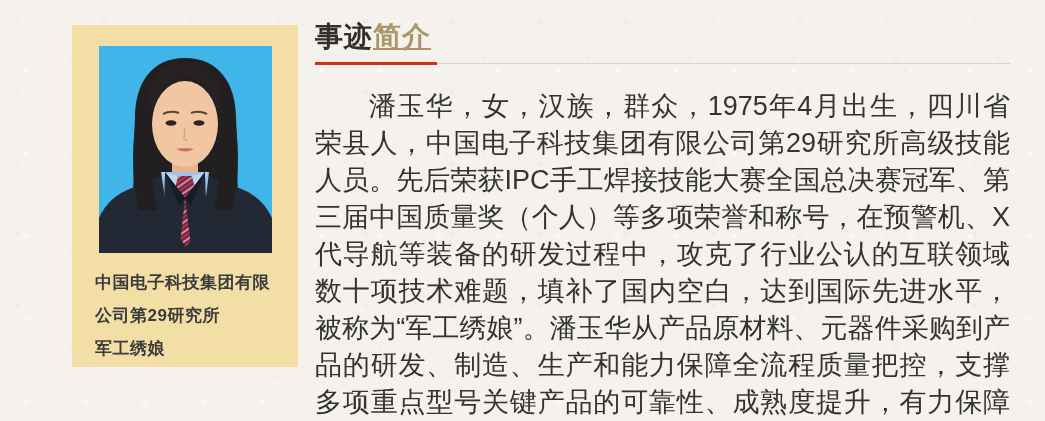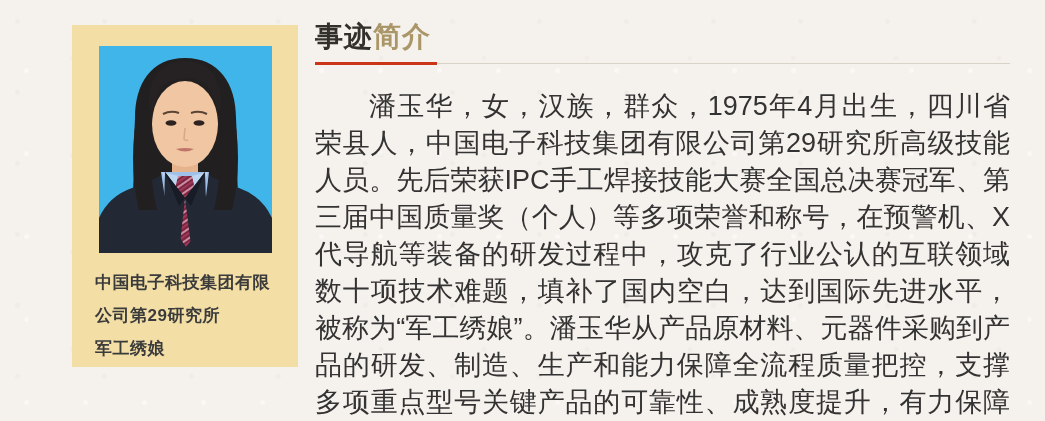--- a/index.html
+++ b/index.html
@@ -30,21 +30,21 @@
     margin:13px 0 8px 23px;width:182px;
     font-size:17px;font-weight:bold;line-height:33px;color:#3b3b3b;
     letter-spacing:0.5px;
   }
   
   .content{position:absolute;left:315px;top:21px;width:695px;}
   .title{
     margin:0;font-size:28px;font-weight:bold;line-height:32px;
     color:#32302b;letter-spacing:1px;
   }
-  .title .t2{color:#aa9668;}
+  .title .t2{color:#aa9668;text-decoration:underline;}
   .divider{display:flex;align-items:center;margin-top:9px;height:3px;}
   .divider .red{width:122px;height:3px;background:#cc3417;flex:0 0 auto;}
   .divider .line{flex:1 1 auto;height:0;border-top:1px solid #d9d2c6;}
   .body{
     margin:23px 0 0 0;
     font-size:27px;line-height:37px;color:#333;
     text-align:justify;text-indent:2em;
     font-family:"Liberation Sans","DejaVu Sans",sans-serif;
   }
 </style>

